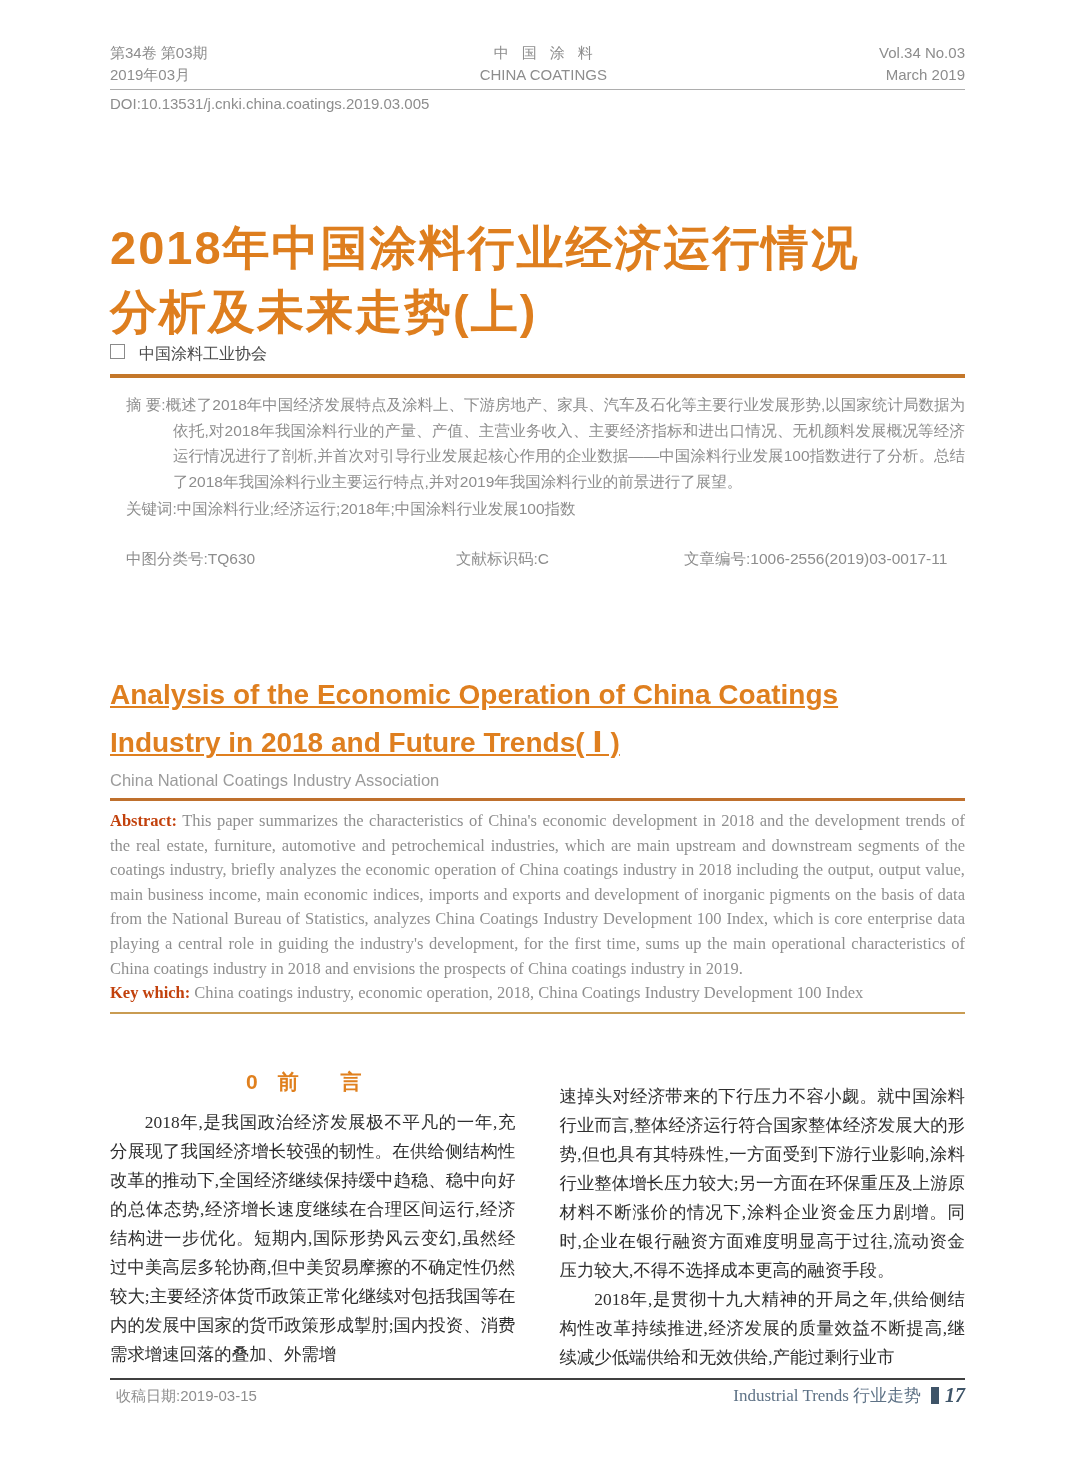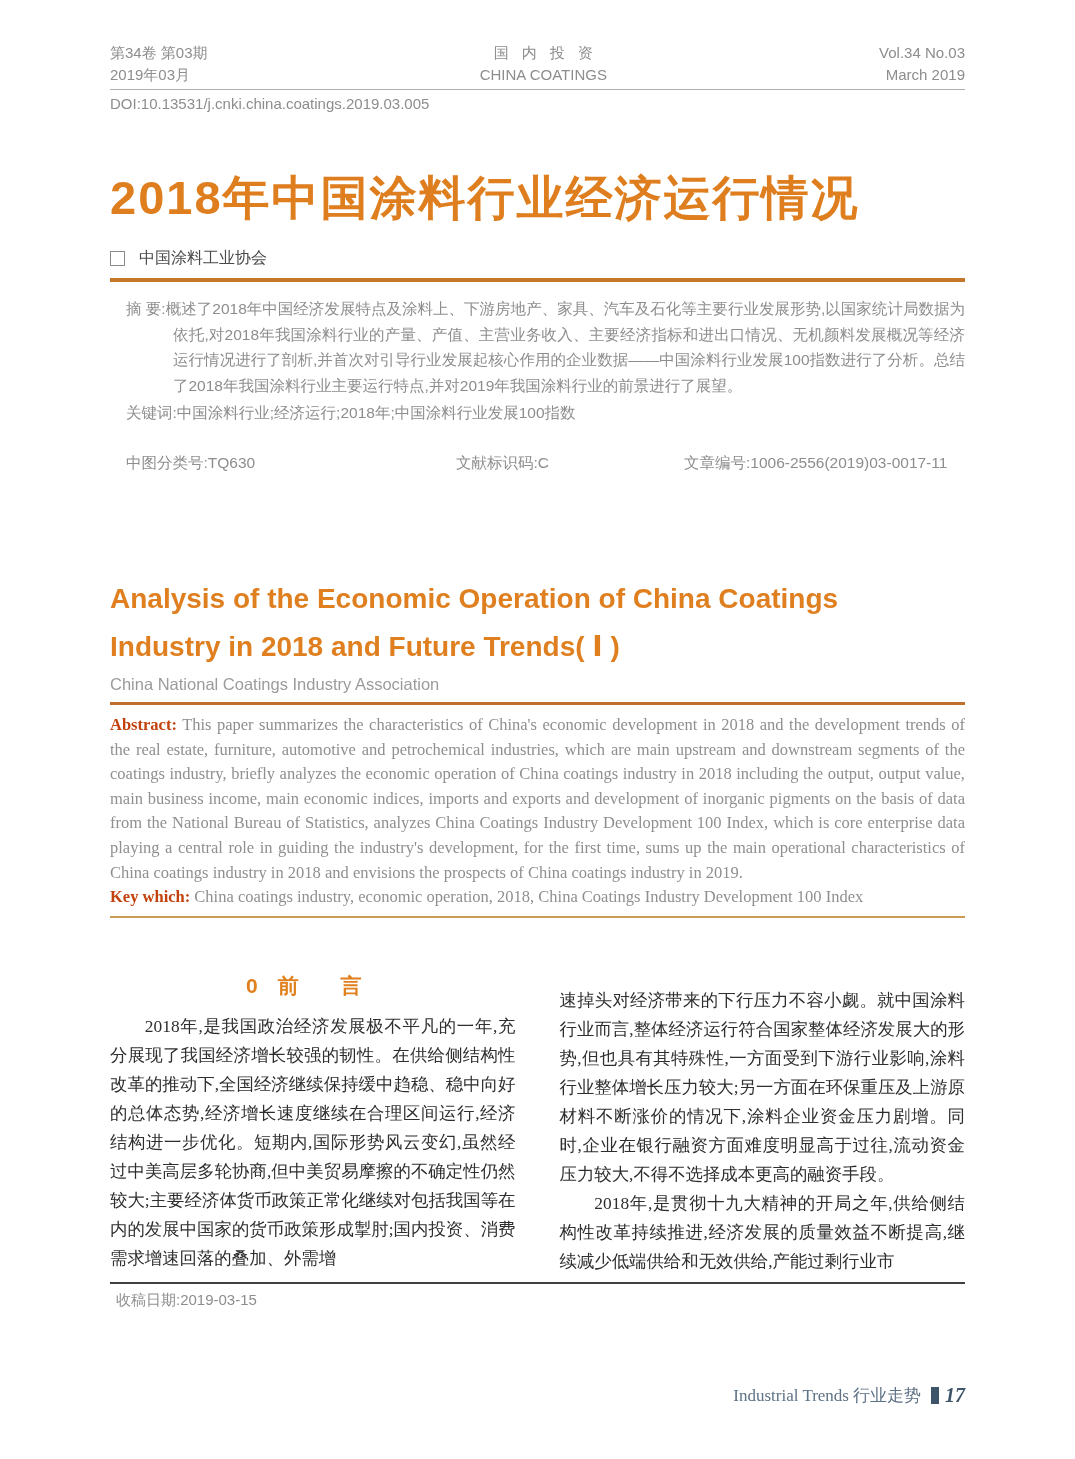--- a/index.html
+++ b/index.html
@@ -19,38 +19,38 @@
     color:#8d8d8d; font-size:15px; line-height:22px;
   }
   .jh-center{ text-align:center; }
   .jh-right{ text-align:right; }
   .name-cn{ letter-spacing:13px; padding-left:13px; }
   .header-rule{ border:none; border-top:1px solid #adadad; margin:3px 0 0 0; }
   .doi-line{ color:#8d8d8d; font-size:15px; margin-top:5px; }
 
   
   .title-cn{
-    margin-top:54px;
+    margin-top:104px;
     color:#DE7E1E; font-size:47px; font-weight:bold; line-height:64px;
     letter-spacing:2px;
   }
-  .byline{ margin-top:18px; display:flex; align-items:center; color:#4a4a4a; font-size:16px; }
+  .byline{ margin-top:0; display:flex; color:#4a4a4a; font-size:16px; }
   .byline-square{ width:13px; height:13px; border:1px solid #8a8a8a; margin-right:14px; flex:0 0 auto; }
   .rule-thick{ margin-top:9px; height:4px; background:#C4772A; }
 
   
   .cn-meta-block{ margin-top:14px; margin-left:16px; color:#8d8d8d; font-size:15.5px; line-height:25.5px; }
   .hang{ padding-left:47px; text-indent:-47px; text-align:justify; margin:0; }
   .kw-line{ margin-top:2px; }
   .meta-row{ display:flex; margin-top:24px; }
   .meta-row .m1{ width:330px; }
   .meta-row .m2{ width:228px; }
 
   
-  .title-en{ margin-top:100px; color:#DF7F1F; font-size:28px; font-weight:bold; line-height:48px; }
+  .title-en{ margin-top:100px; color:#DF7F1F; font-size:28px; font-weight:bold; line-height:48px;text-decoration:underline; }
   .author-en{ margin-top:4px; color:#9b9b9b; font-size:16.5px; }
   .rule-med{ margin-top:8px; height:3px; background:#BF702D; }
 
   
   .en-abstract{
     margin-top:8px;
     font-family:"Liberation Serif","DejaVu Serif",serif;
     color:#8f8f8f; font-size:16.5px; line-height:24.6px; text-align:justify;
   }
   .en-abstract p{ margin:0; }
@@ -90,33 +90,34 @@
 <body>
 
 <div class="page">
 
   <div class="journal-header">
     <div class="jh-left">
       <div>第34卷 第03期</div>
       <div>2019年03月</div>
     </div>
     <div class="jh-center">
-      <div class="name-cn">国内投资</div>
+      <div class="name-cn">中国涂料</div>
       <div>CHINA COATINGS</div>
     </div>
     <div class="jh-right">
       <div>Vol.34 No.03</div>
       <div>March 2019</div>
     </div>
   </div>
   <hr class="header-rule">
   <div class="doi-line">DOI:10.13531/j.cnki.china.coatings.2019.03.005</div>
 
   <div class="title-cn">
     <div>2018年中国涂料行业经济运行情况</div>
+    <div>分析及未来走势(上)</div>
   </div>
 
   <div class="byline">
     <span class="byline-square"></span>
     <span>中国涂料工业协会</span>
   </div>
   <div class="rule-thick"></div>
 
   <div class="cn-meta-block">
     <p class="hang"><span>摘 要:</span><span>概述了2018年中国经济发展特点及涂料上、下游房地产、家具、汽车及石化等主要行业发展形势,以国家统计局数据为依托,对2018年我国涂料行业的产量、产值、主营业务收入、主要经济指标和进出口情况、无机颜料发展概况等经济运行情况进行了剖析,并首次对引导行业发展起核心作用的企业数据——中国涂料行业发展100指数进行了分析。总结了2018年我国涂料行业主要运行特点,并对2019年我国涂料行业的前景进行了展望。</span></p>

